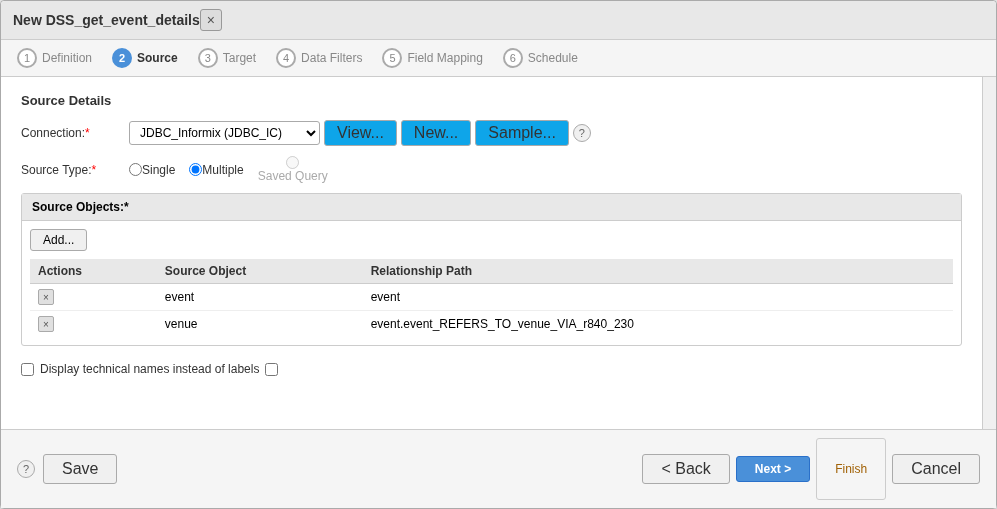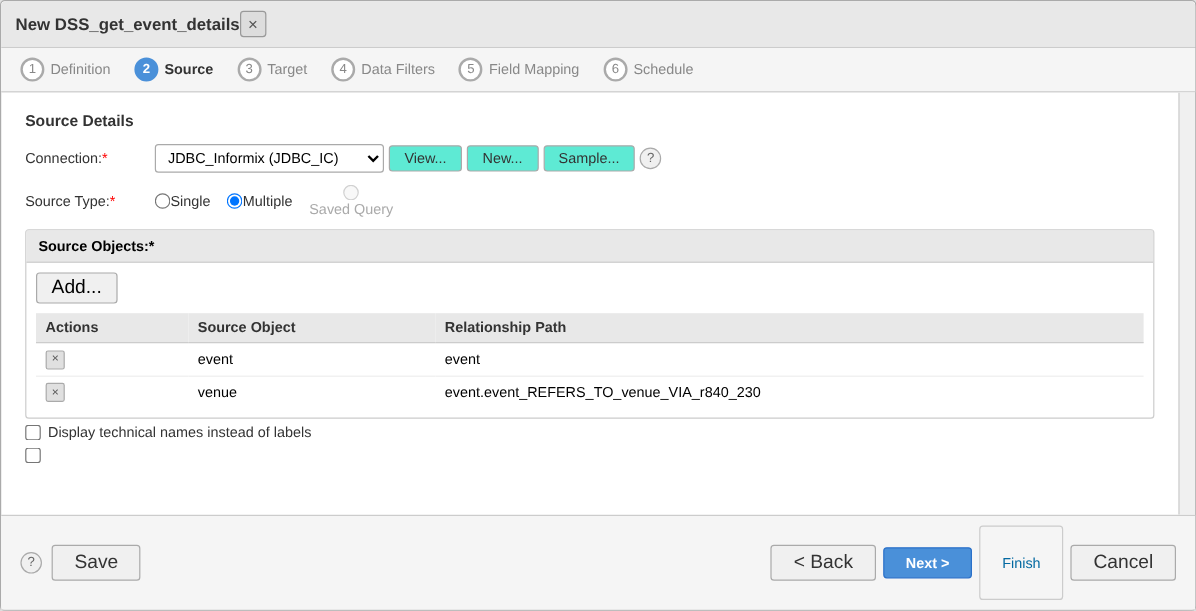--- a/index.html
+++ b/index.html
@@ -16,43 +16,43 @@
     .step-circle.inactive { background: #fff; }
     .content-area { flex: 1; display: flex; overflow: hidden; }
     .main-content { flex: 1; padding: 16px 20px; overflow-y: auto; }
     .scrollbar { width: 14px; background: #f0f0f0; border-left: 1px solid #ccc; }
     .section-title { font-weight: bold; font-size: 13px; margin-bottom: 12px; color: #333; }
     .form-row { display: flex; align-items: center; margin-bottom: 10px; gap: 8px; }
     .form-label { min-width: 100px; font-size: 12px; color: #333; }
     .required { color: red; }
     .select-wrapper { display: flex; align-items: center; gap: 4px; }
     select { padding: 3px 6px; border: 1px solid #aaa; border-radius: 3px; font-size: 12px; background: #fff; width: 191px; }
-    .btn { padding: 3px 12px; border: 1px solid #aaa; background: #5eead4; border-radius: 3px; font-size: 12px; cursor: pointer; color: #333; }
+    .btn { padding: 3px 12px; border: 1px solid #aaa; background: #0ea5e9; border-radius: 3px; font-size: 16px; cursor: pointer; color: #333; }
     .help-icon { width: 18px; height: 18px; border-radius: 50%; border: 1px solid #aaa; background: #f0f0f0; display: flex; align-items: center; justify-content: center; font-size: 11px; color: #666; cursor: pointer; }
     .radio-group { display: flex; align-items: center; gap: 14px; }
     .radio-item { display: flex; align-items: center; gap: 0; font-size: 12px; color: #333; cursor: pointer; }
     .radio-item input { cursor: pointer; }
     .radio-item.disabled { color: #aaa; flex-direction: column; }
     .source-objects-section { border: 1px solid #ccc; border-radius: 3px; margin-top: 4px; }
     .source-objects-header { background: #e8e8e8; padding: 6px 10px; border-bottom: 1px solid #ccc; font-size: 12px; font-weight: bold; }
     .source-objects-body { padding: 8px; }
-    .add-btn { padding: 3px 12px; border: 1px solid #aaa; background: #f0f0f0; border-radius: 3px; font-size: 16px; cursor: pointer; margin-bottom: 8px; }
+    .add-btn { padding: 3px 12px; border: 1px solid #aaa; background: #f0f0f0; border-radius: 3px; font-size: 12px; cursor: pointer; margin-bottom: 8px; }
     .table { width: 100%; border-collapse: collapse; font-size: 12px; }
     .table th { background: #e8e8e8; text-align: left; padding: 5px 8px; border-bottom: 1px solid #ccc; font-weight: bold; color: #333; }
     .table td { padding: 5px 8px; border-bottom: 1px solid #eee; vertical-align: middle; }
     .table tr:last-child td { border-bottom: none; }
     .action-icon { width: 16px; height: 16px; background: #e0e0e0; border: 1px solid #aaa; border-radius: 2px; display: inline-flex; align-items: center; justify-content: center; cursor: pointer; font-size: 10px; color: #555; }
-    .checkboxes { margin-top: 4px; display: flex; flex-direction: column; gap: 6px; }
+    .checkboxes { margin-top: 16px; display: flex; flex-direction: row; gap: 6px; align-items: flex-end; }
     .checkbox-item { display: flex; align-items: center; gap: 6px; font-size: 12px; color: #333; cursor: pointer; }
     .footer { background: #f5f5f5; border-top: 1px solid #ccc; padding: 8px 16px; display: flex; justify-content: space-between; align-items: center; }
     .footer-left { display: flex; align-items: center; gap: 8px; }
     .footer-right { display: flex; align-items: center; gap: 6px; }
     .btn-primary { padding: 5px 18px; border: 1px solid #2a70c9; background: #4a90d9; border-radius: 3px; font-size: 12px; cursor: pointer; color: #fff; font-weight: bold; }
     .btn-nav { padding: 5px 18px; border: 1px solid #aaa; background: #f0f0f0; border-radius: 3px; font-size: 16px; cursor: pointer; color: #333; }
-    .btn-disabled { padding: 23px 18px; border: 1px solid #ccc; background: #f5f5f5; border-radius: 3px; font-size: 12px; cursor: default; color: #0369a1; }
+    .btn-disabled { padding: 23px 18px; border: 1px solid #ccc; background: #f5f5f5; border-radius: 3px; font-size: 12px; cursor: default; color: #a16207; }
   </style>
 </head>
 <body>
 
 <div class="dialog">
 
   <div class="title-bar">
     <span class="title-bar-text">New DSS_get_event_details</span>
     <button class="close-btn">×</button>
   </div>

